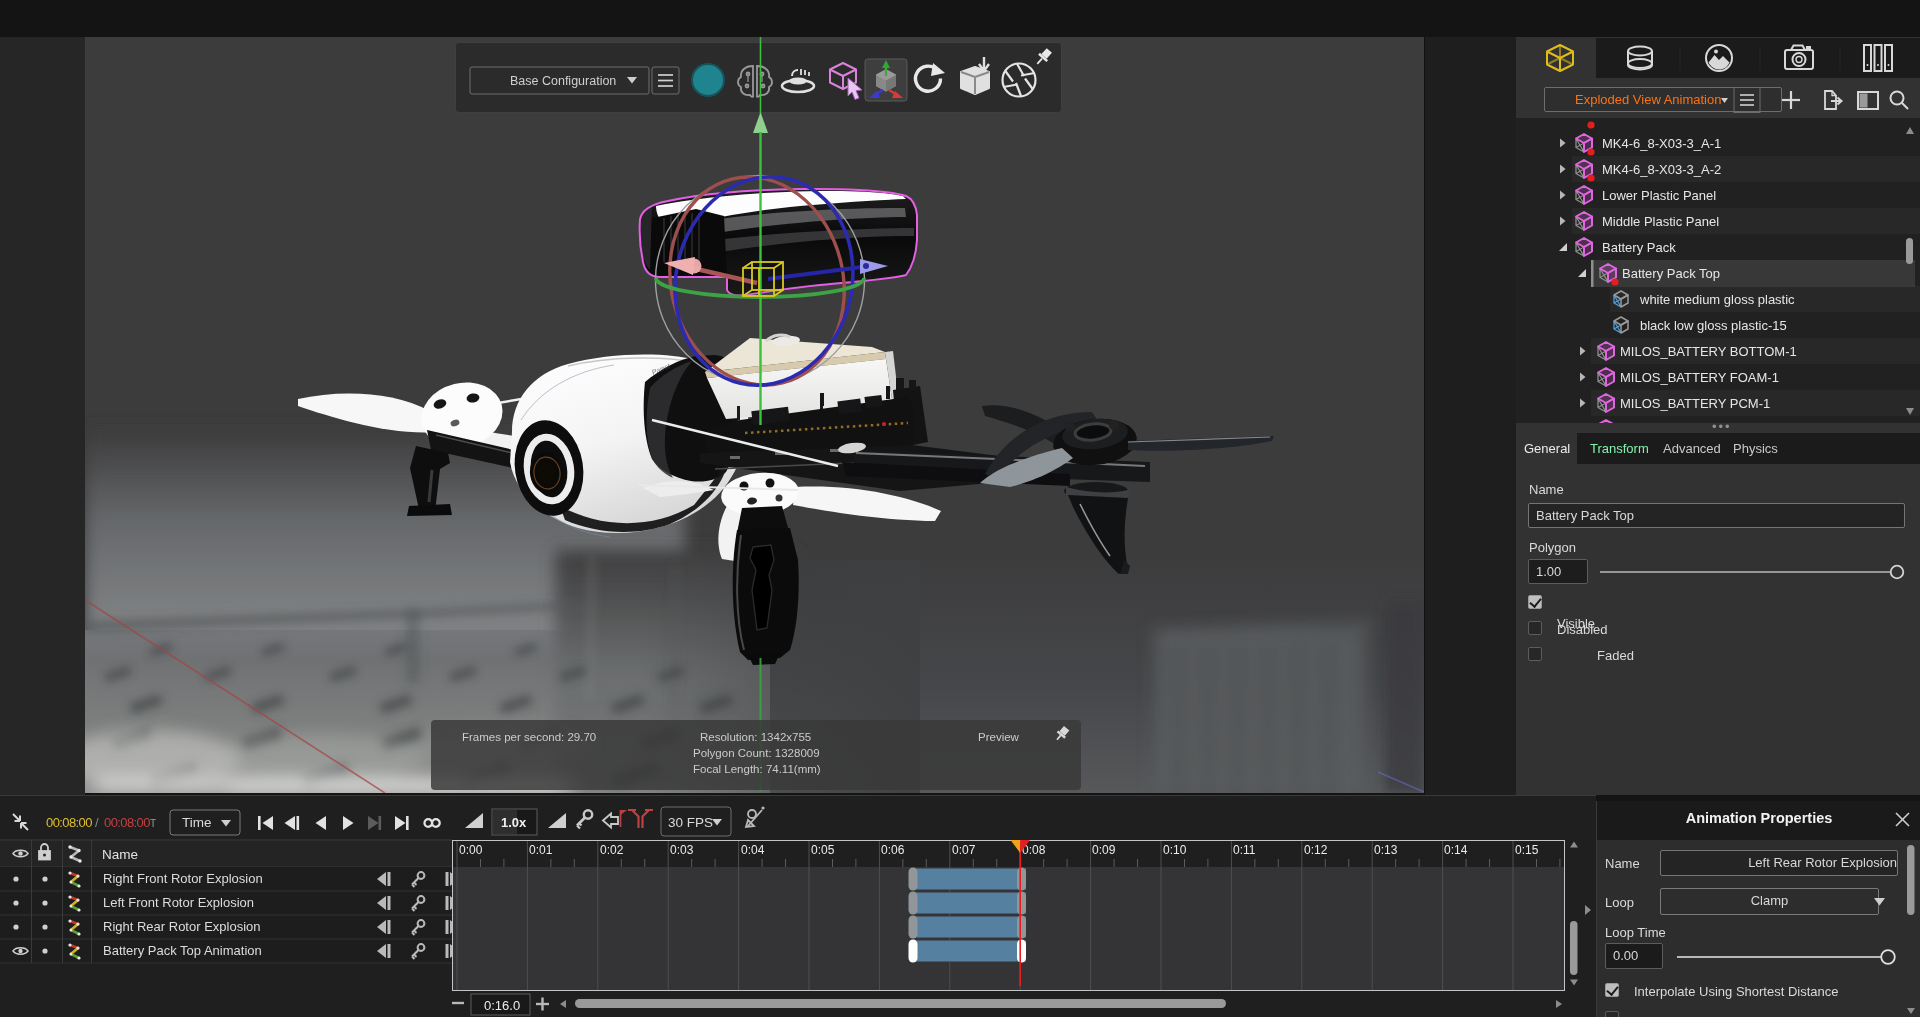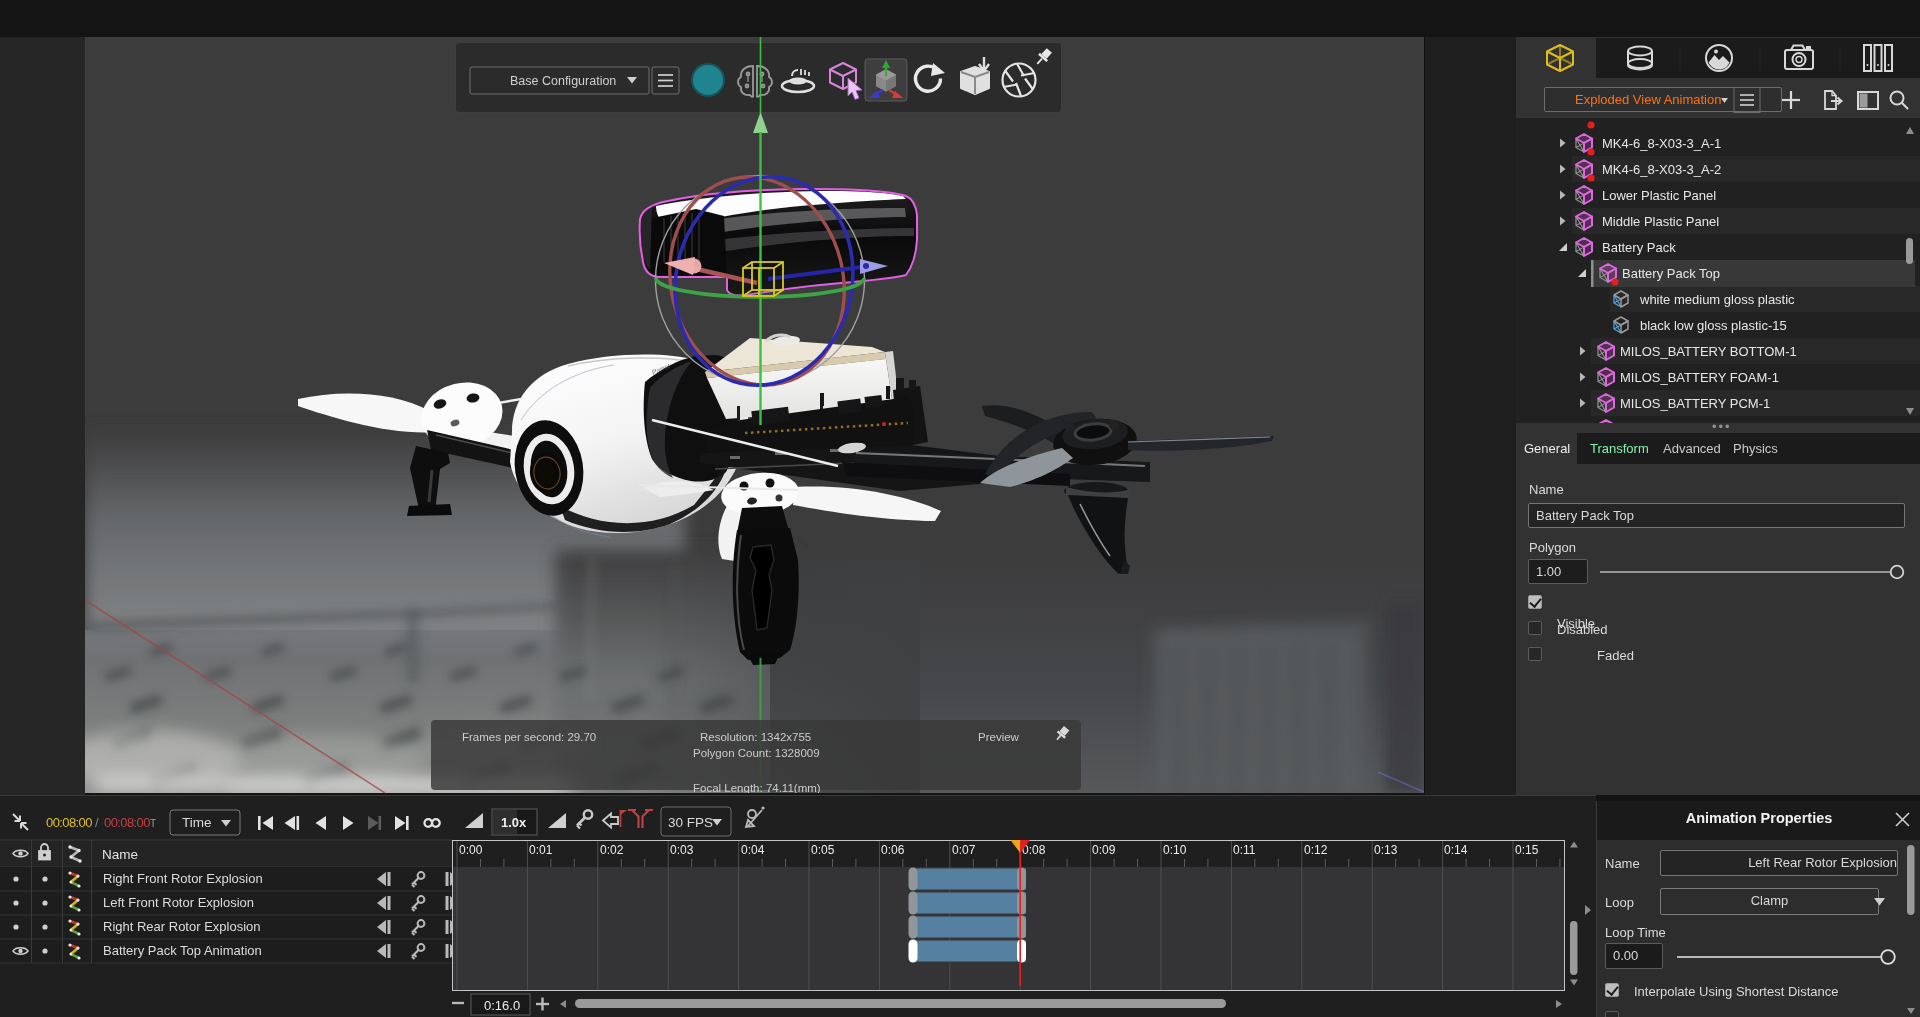--- a/index.html
+++ b/index.html
@@ -385,21 +385,21 @@
         <line x1="0" y1="9" x2="0" y2="16" stroke="#e8e8e8" stroke-width="1.8"></line>
       </g>
       <line x1="305.5" y1="0" x2="305.5" y2="71" stroke="#3cc13c" stroke-width="1.6"></line>
     </svg>
 
     <div class="abs" style="left:346px;top:683px;width:650px;height:70px;background:rgba(56,56,56,0.83);border-radius:4px;"></div>
     <div class="abs" style="left:346px;top:683px;width:650px;height:70px;font-size:11.5px;color:#cbcbcb;">
       <span class="abs" style="left:31px;top:11px;">Frames per second: 29.70</span>
       <span class="abs" style="left:269px;top:11px;">Resolution: 1342x755</span>
       <span class="abs" style="left:262px;top:27px;">Polygon Count: 1328009</span>
-      <span class="abs" style="left:262px;top:43px;margin-top:19px;">Focal Length: 74.11(mm)</span>
+      <span class="abs" style="left:262px;top:43px;">Focal Length: 74.11(mm)</span>
       <span class="abs" style="left:502px;top:11px;margin-left:45px;">Preview</span>
       <svg class="abs" style="left:625px;top:5px" width="20" height="20" viewBox="0 0 20 20">
         <g transform="translate(10,4) rotate(40)" fill="#d8d8d8">
           <rect x="-3.5" y="-1" width="7" height="7"></rect>
             <rect x="-5" y="6" width="10" height="2.5"></rect>
           <line x1="0" y1="8" x2="0" y2="14" stroke="#d8d8d8" stroke-width="1.8"></line>
         </g>
       </svg>
     </div>
   </div>

